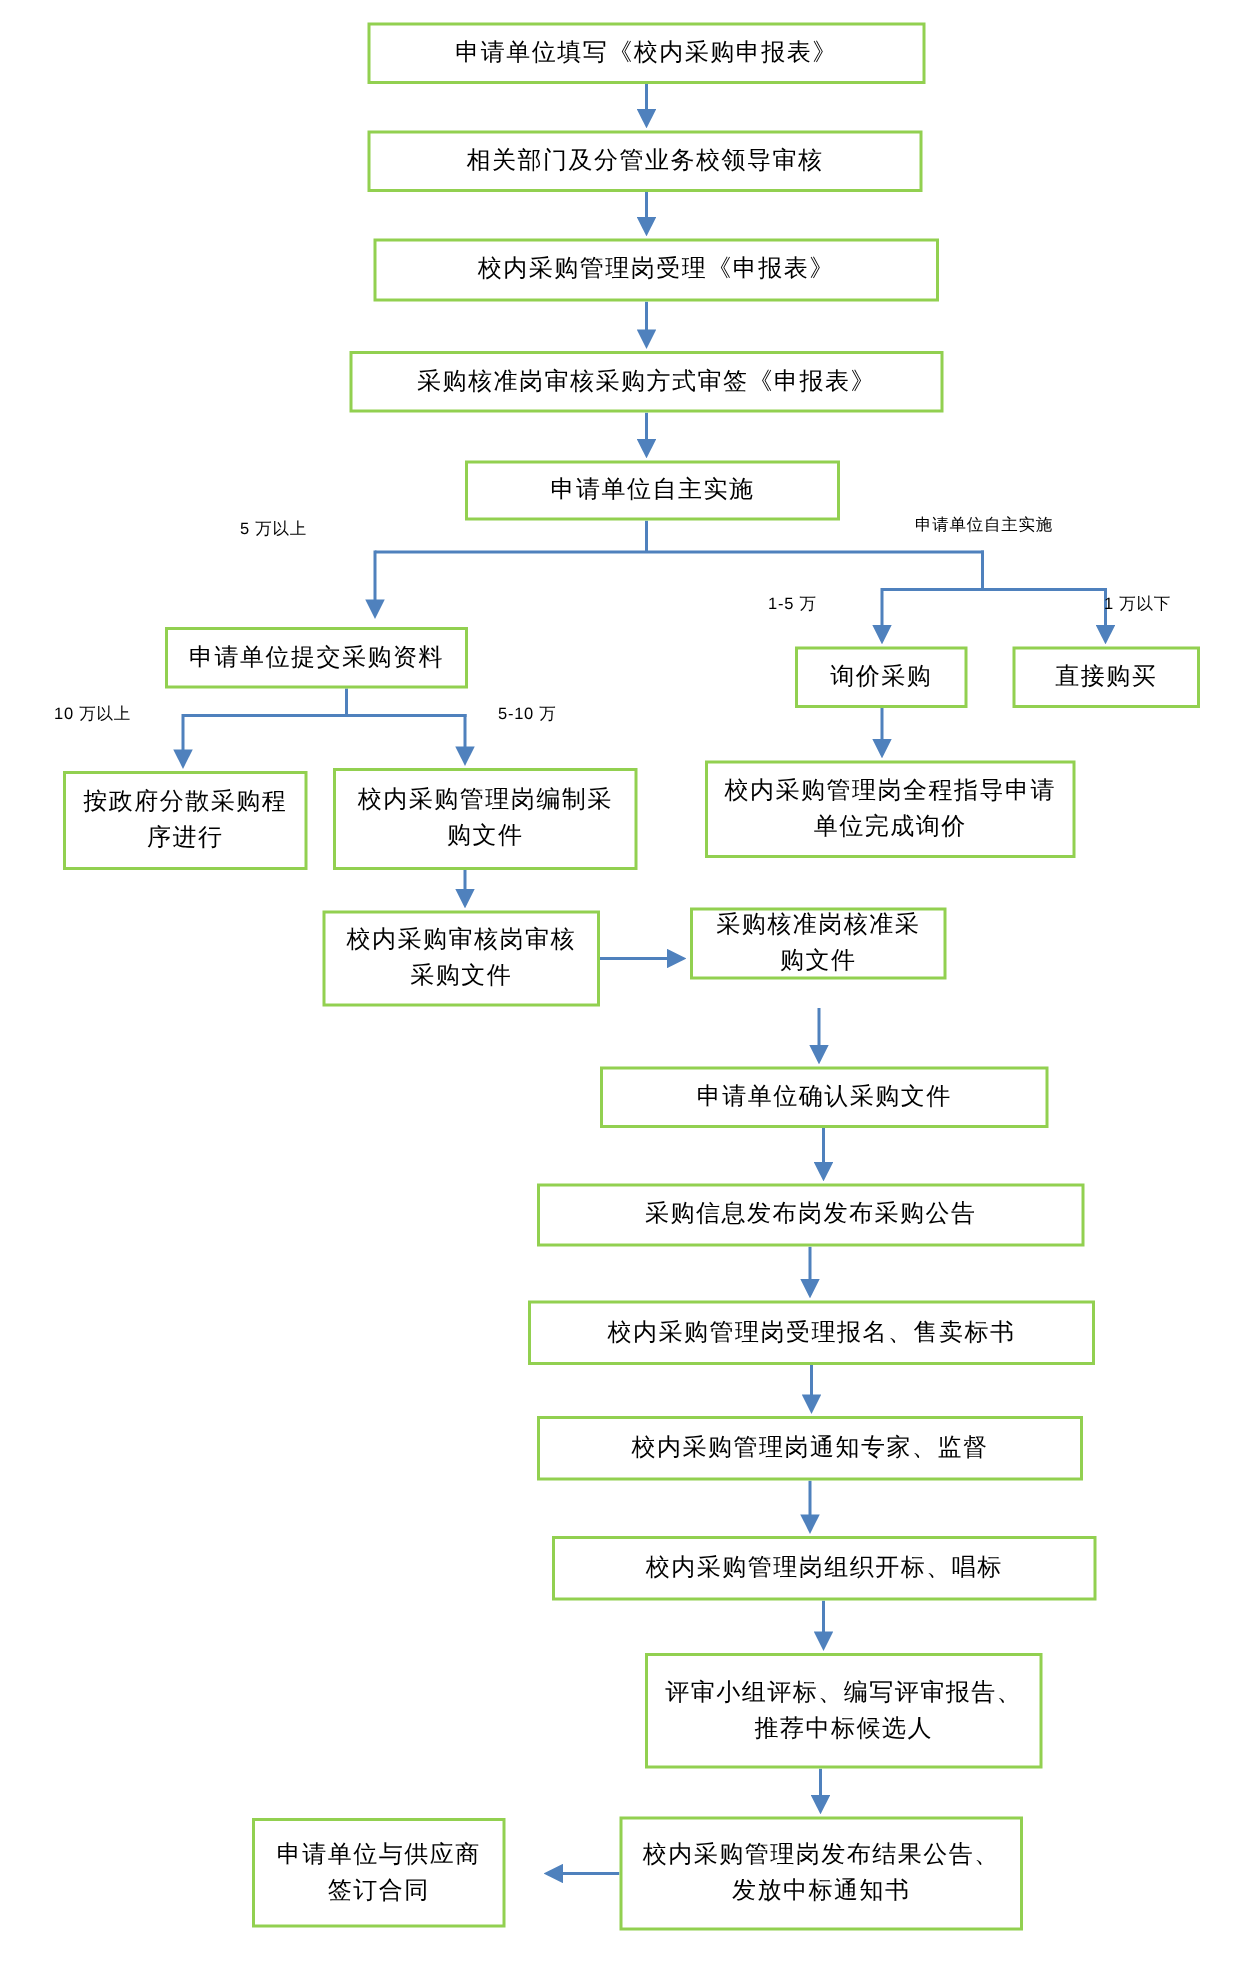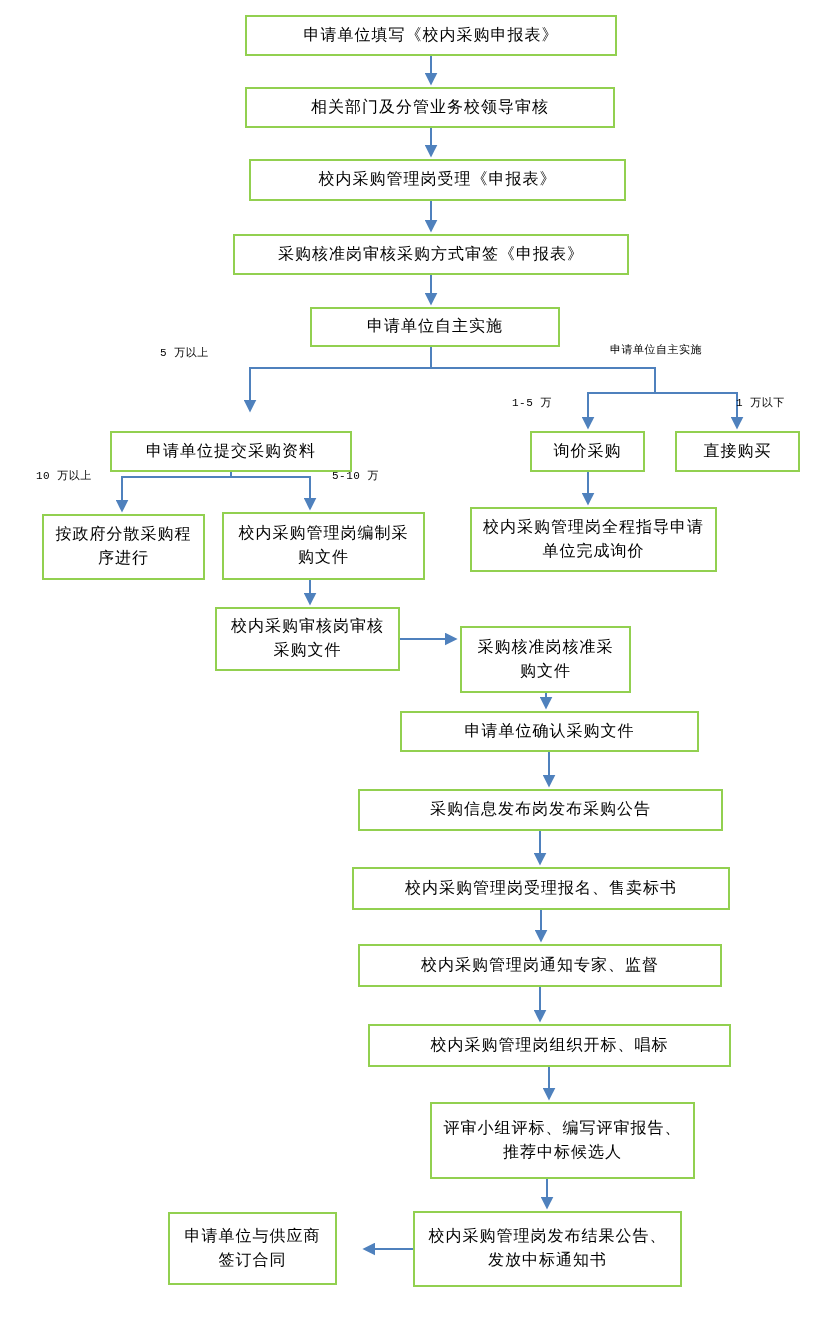--- a/index.html
+++ b/index.html
@@ -1,21 +1,21 @@
 <!DOCTYPE html>
 <html style="--box-border: #92D050; --arrow-color: #4F81BD; --text-color: #000000; --bg-color: #FFFFFF;"><head>
 <meta charset="utf-8">
 <style>
   html, body { margin: 0; padding: 0; background: var(--bg-color, #ffffff); }
   #canvas {
     position: relative;
     width: 839px;
     height: 1319px;
     background: var(--bg-color, #ffffff);
-    font-family: Liberation Mono, monospace;
+    font-family: Liberation Sans, sans-serif;
     color: var(--text-color, #000000);
     overflow: hidden;
   }
   #edges { position: absolute; left: 0; top: 0; width: 839px; height: 1319px; pointer-events: none; }
   .edge { stroke: var(--arrow-color, #4F81BD); stroke-width: 2; fill: none; }
   #arrowhead path { fill: var(--arrow-color, #4F81BD); }
   .node {
     position: absolute;
     box-sizing: border-box;
     border: 2px solid var(--box-border, #92D050);
@@ -79,28 +79,28 @@
     <line class="edge" x1="549" y1="1067" x2="549" y2="1098" marker-end="url(#arrowhead)"></line>
     <line class="edge" x1="547" y1="1179" x2="547" y2="1207" marker-end="url(#arrowhead)"></line>
     <line class="edge" x1="413" y1="1249" x2="365" y2="1249" marker-end="url(#arrowhead)"></line>
   </svg>
 
   <div class="node" style="left:245px;top:15px;width:372px;height:41px">申请单位填写《校内采购申报表》</div>
   <div class="node" style="left:245px;top:87px;width:370px;height:41px">相关部门及分管业务校领导审核</div>
   <div class="node" style="left:249px;top:159px;width:377px;height:42px">校内采购管理岗受理《申报表》</div>
   <div class="node" style="left:233px;top:234px;width:396px;height:41px">采购核准岗审核采购方式审签《申报表》</div>
   <div class="node" style="left:310px;top:307px;width:250px;height:40px">申请单位自主实施</div>
-  <div class="node" style="left:110px;top:431px;width:242px;height:41px">申请单位提交采购资料</div>
+  <div class="node" style="left:110px;top:418px;width:202px;height:41px">申请单位提交采购资料</div>
   <div class="node" style="left:530px;top:431px;width:115px;height:41px">询价采购</div>
   <div class="node" style="left:675px;top:431px;width:125px;height:41px">直接购买</div>
   <div class="node" style="left:470px;top:507px;width:247px;height:65px">校内采购管理岗全程指导申请单位完成询价</div>
   <div class="node" style="left:42px;top:514px;width:163px;height:66px">按政府分散采购程序进行</div>
   <div class="node" style="left:222px;top:512px;width:203px;height:68px">校内采购管理岗编制采购文件</div>
   <div class="node" style="left:215px;top:607px;width:185px;height:64px">校内采购审核岗审核采购文件</div>
-  <div class="node" style="left:460px;top:626px;width:171px;height:67px">采购核准岗核准采购文件</div>
+  <div class="node" style="left:460px;top:605px;width:171px;height:48px">采购核准岗核准采购文件</div>
   <div class="node" style="left:400px;top:711px;width:299px;height:41px">申请单位确认采购文件</div>
   <div class="node" style="left:358px;top:789px;width:365px;height:42px">采购信息发布岗发布采购公告</div>
   <div class="node" style="left:352px;top:867px;width:378px;height:43px">校内采购管理岗受理报名、售卖标书</div>
   <div class="node" style="left:368px;top:1024px;width:363px;height:43px">校内采购管理岗组织开标、唱标</div>
   <div class="node" style="left:358px;top:944px;width:364px;height:43px">校内采购管理岗通知专家、监督</div>
   <div class="node" style="left:430px;top:1102px;width:265px;height:77px">评审小组评标、编写评审报告、推荐中标候选人</div>
   <div class="node" style="left:413px;top:1211px;width:269px;height:76px">校内采购管理岗发布结果公告、发放中标通知书</div>
   <div class="node" style="left:168px;top:1212px;width:169px;height:73px">申请单位与供应商签订合同</div>
 
   <div class="edge-label" style="left:160px;top:345px">5 万以上</div>

